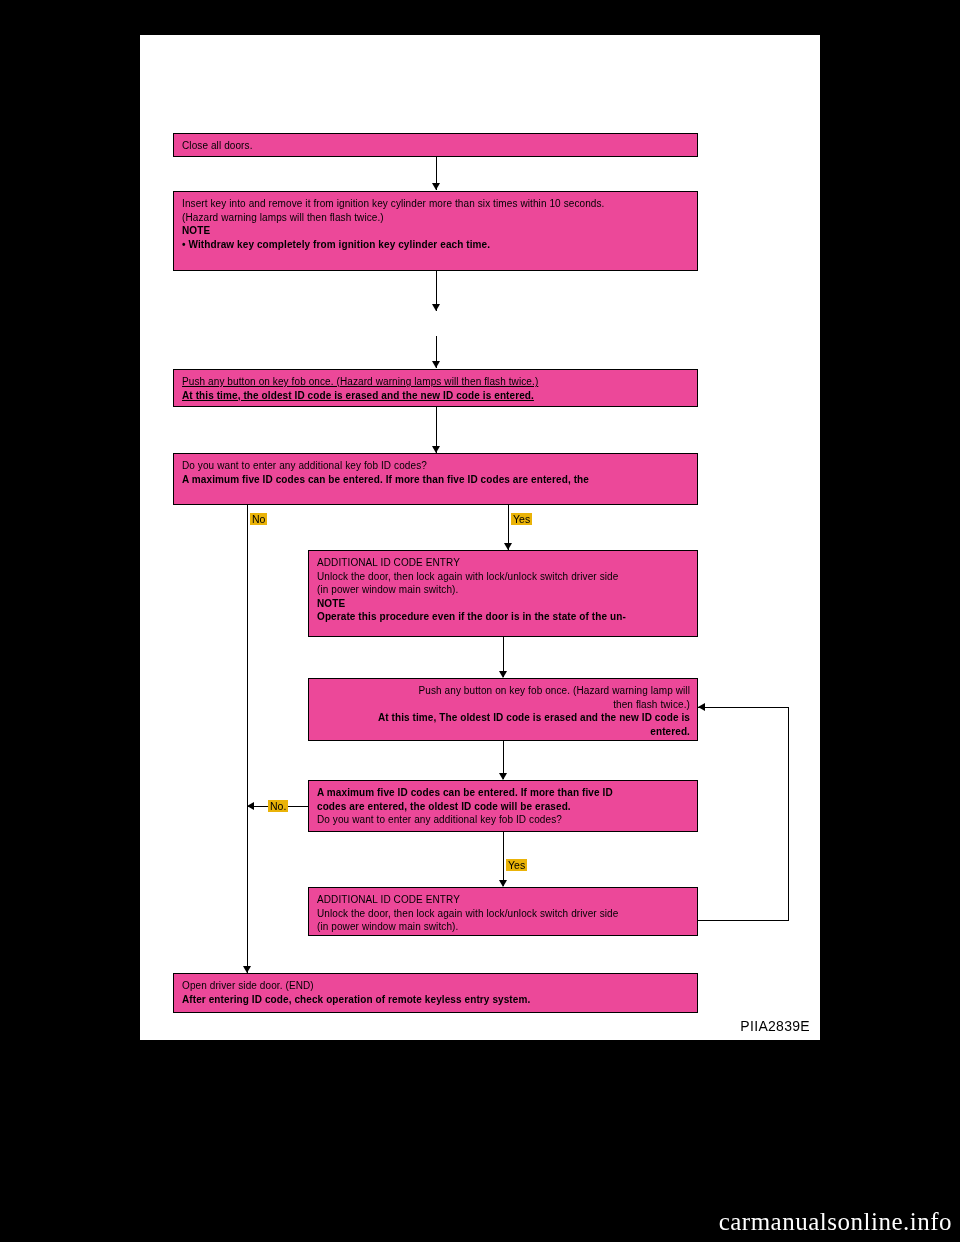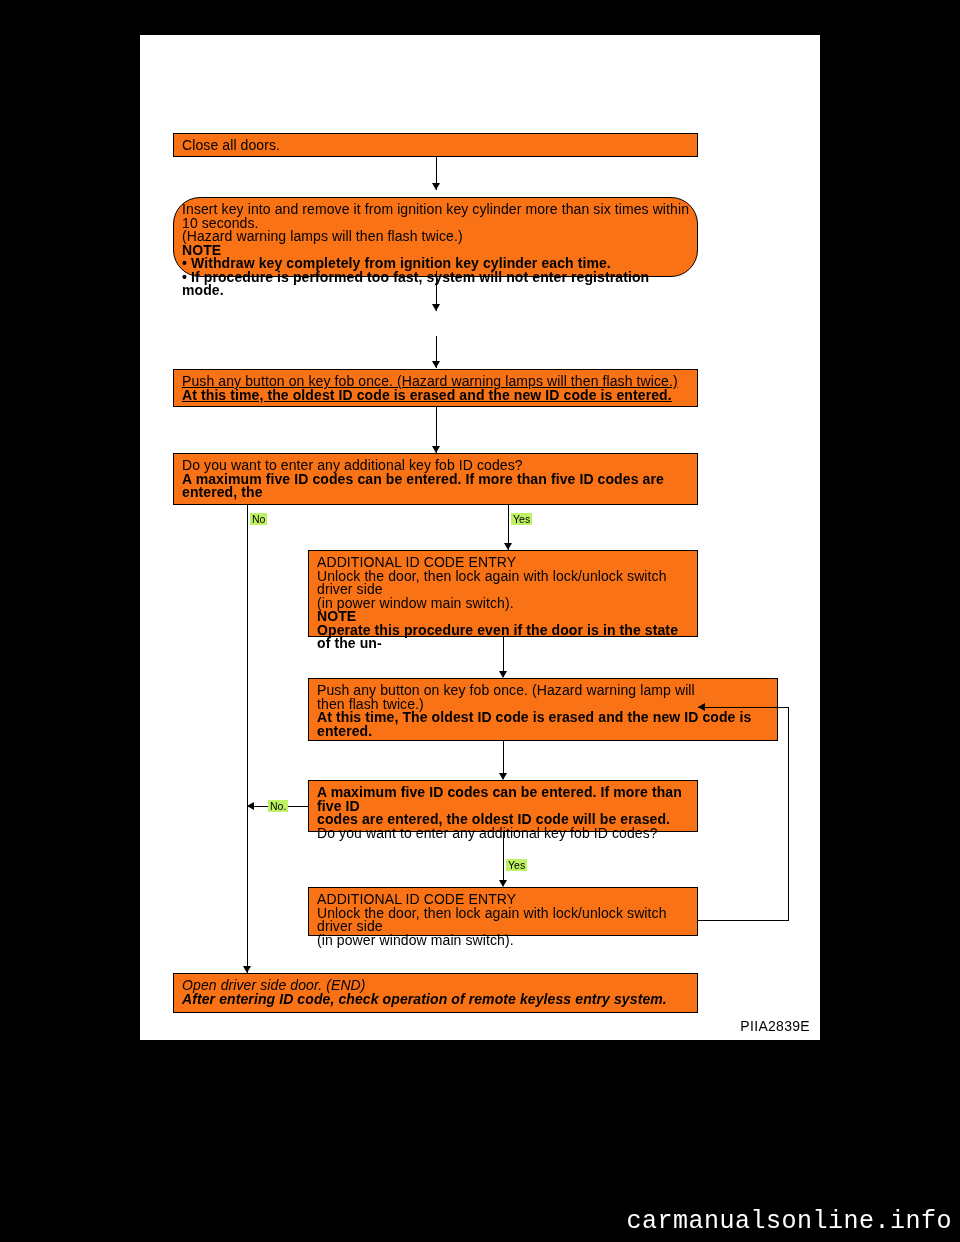--- a/index.html
+++ b/index.html
@@ -8,29 +8,29 @@
     font-family:"Liberation Sans", sans-serif;
     position:relative;overflow:hidden;
   }
   .page{
     position:absolute;left:140px;top:35px;width:680px;height:1005px;
     background:#fff;
   }
   .diagram{position:absolute;left:0;top:0;width:680px;height:1005px;}
   .box{
     position:absolute;box-sizing:border-box;
-    border:1px solid #000;background:#f97316;
-    font-size:14px;line-height:13.5px;color:#000;
+    border:1px solid #000;background:#ec4899;
+    font-size:10px;line-height:13.5px;color:#000;
     padding:5px 7px 5px 8px;
     letter-spacing:0.1px;
   }
   .box p{margin:0;}
   .b{font-weight:bold;}
   .lbl{
-    position:absolute;font-size:10.5px;color:#000;background:#bef264;
+    position:absolute;font-size:10.5px;color:#000;background:#eab308;
     padding:0 2px;white-space:nowrap;
   }
   .ln{position:absolute;background:#000;}
   .vln{width:1px;}
   .hln{height:1px;}
   .arrow{
     position:absolute;width:0;height:0;
   }
   .arrow-down{
     border-left:4px solid transparent;
@@ -43,42 +43,41 @@
     border-right:7px solid #000;
   }
   .code{
     position:absolute;right:10px;bottom:6px;
     font-size:14px;color:#000;letter-spacing:0.3px;
   }
   .watermark{
     position:absolute;left:0;right:0;bottom:6px;
     text-align:right;padding-right:8px;
     font-size:25px;color:#ffffff;letter-spacing:0.5px;
-    font-family:Liberation Mono, monospace;
+    font-family:Liberation Serif, serif;
   }
 </style>
 </head>
 <body>
 
 <div class="page">
   <div class="diagram">
 
     <div class="box" style="left:33px;top:98px;width:525px;height:24px;">
       <p>Close all doors.</p>
     </div>
 
     <div class="ln vln" style="left:296px;top:122px;height:33px;"></div>
     <div class="arrow arrow-down" style="left:292px;top:148px;"></div>
 
-    <div class="box" style="left:33px;top:162px;width:525px;height:80px;border-radius:27px;">
+    <div class="box" style="left:33px;top:156px;width:525px;height:80px;">
       <p>Insert key into and remove it from ignition key cylinder more than six times within 10 seconds.</p>
       <p>(Hazard warning lamps will then flash twice.)</p>
       <p class="b">NOTE</p>
       <p class="b">• Withdraw key completely from ignition key cylinder each time.</p>
-      <p class="b">• If procedure is performed too fast, system will not enter registration mode.</p>
     </div>
 
     <div class="ln vln" style="left:296px;top:236px;height:40px;"></div>
     <div class="arrow arrow-down" style="left:292px;top:269px;"></div>
 
 
     <div class="ln vln" style="left:296px;top:301px;height:32px;"></div>
     <div class="arrow arrow-down" style="left:292px;top:326px;"></div>
 
     <div class="box" style="left:33px;top:334px;width:525px;height:38px;text-decoration:underline;">
@@ -108,21 +107,21 @@
       <p>ADDITIONAL ID CODE ENTRY</p>
       <p>Unlock the door, then lock again with lock/unlock switch driver side</p>
       <p>(in power window main switch).</p>
       <p class="b">NOTE</p>
       <p class="b">Operate this procedure even if the door is in the state of the un-</p>
     </div>
 
     <div class="ln vln" style="left:363px;top:602px;height:40px;"></div>
     <div class="arrow arrow-down" style="left:359px;top:636px;"></div>
 
-    <div class="box" style="left:168px;top:643px;width:470px;height:63px;">
+    <div class="box" style="left:168px;top:643px;width:390px;height:63px;text-align:right;">
       <p>Push any button on key fob once. (Hazard warning lamp will</p>
       <p>then flash twice.)</p>
       <p class="b">At this time, The oldest ID code is erased and the new ID code is</p>
       <p class="b">entered.</p>
     </div>
 
     <div class="ln vln" style="left:363px;top:706px;height:38px;"></div>
     <div class="arrow arrow-down" style="left:359px;top:738px;"></div>
 
     <div class="box" style="left:168px;top:745px;width:390px;height:52px;">
@@ -143,21 +142,21 @@
       <p>ADDITIONAL ID CODE ENTRY</p>
       <p>Unlock the door, then lock again with lock/unlock switch driver side</p>
       <p>(in power window main switch).</p>
     </div>
 
     <div class="ln hln" style="left:558px;top:885px;width:90px;"></div>
     <div class="ln vln" style="left:648px;top:672px;height:214px;"></div>
     <div class="ln hln" style="left:558px;top:672px;width:91px;"></div>
     <div class="arrow arrow-left" style="left:558px;top:668px;"></div>
 
-    <div class="box" style="left:33px;top:938px;width:525px;height:40px;font-style:italic;">
+    <div class="box" style="left:33px;top:938px;width:525px;height:40px;">
       <p>Open driver side door. (END)</p>
       <p class="b">After entering ID code, check operation of remote keyless entry system.</p>
     </div>
 
     <div class="code">PIIA2839E</div>
   </div>
 </div>
 
 <div class="watermark">carmanualsonline.info</div>
 

